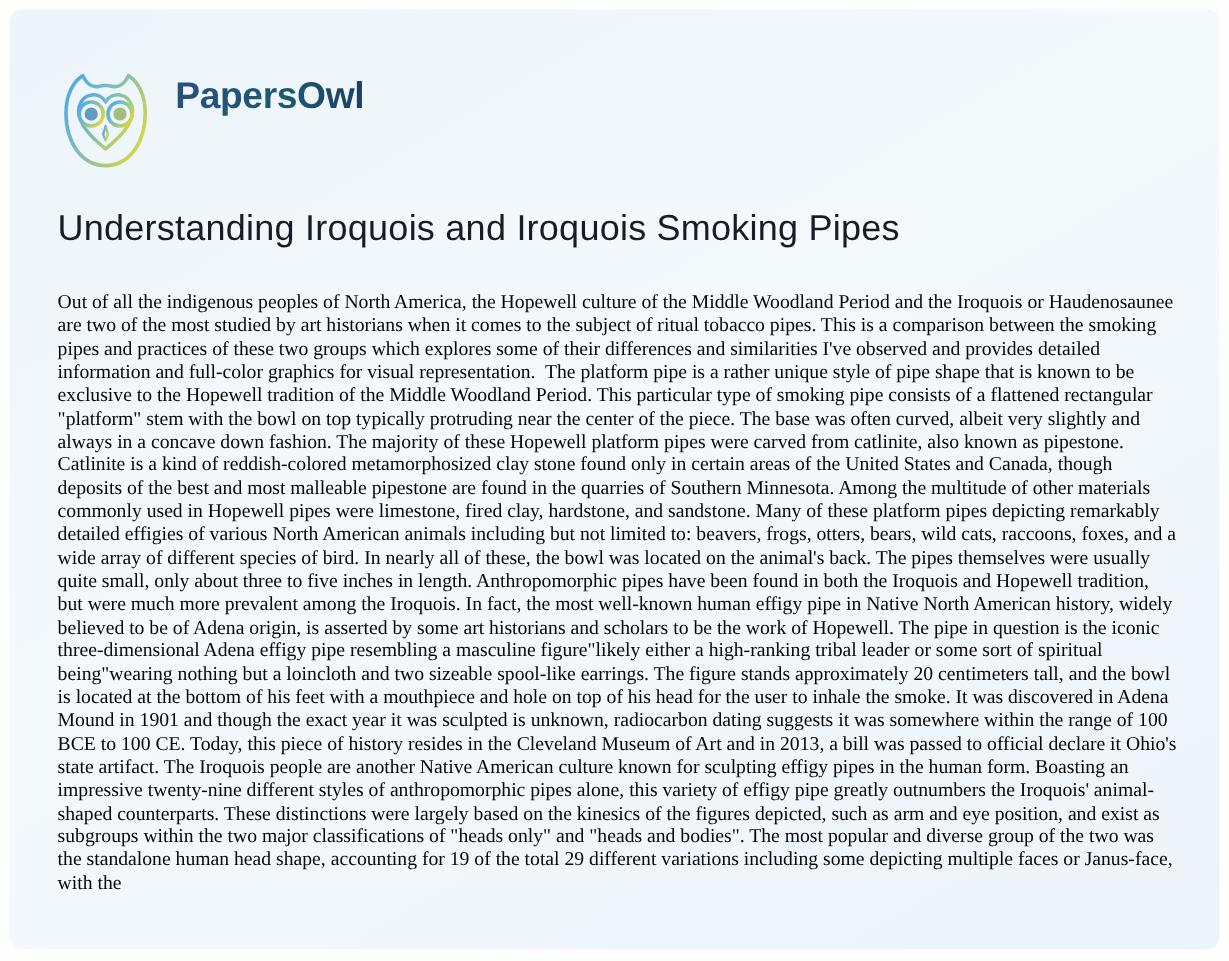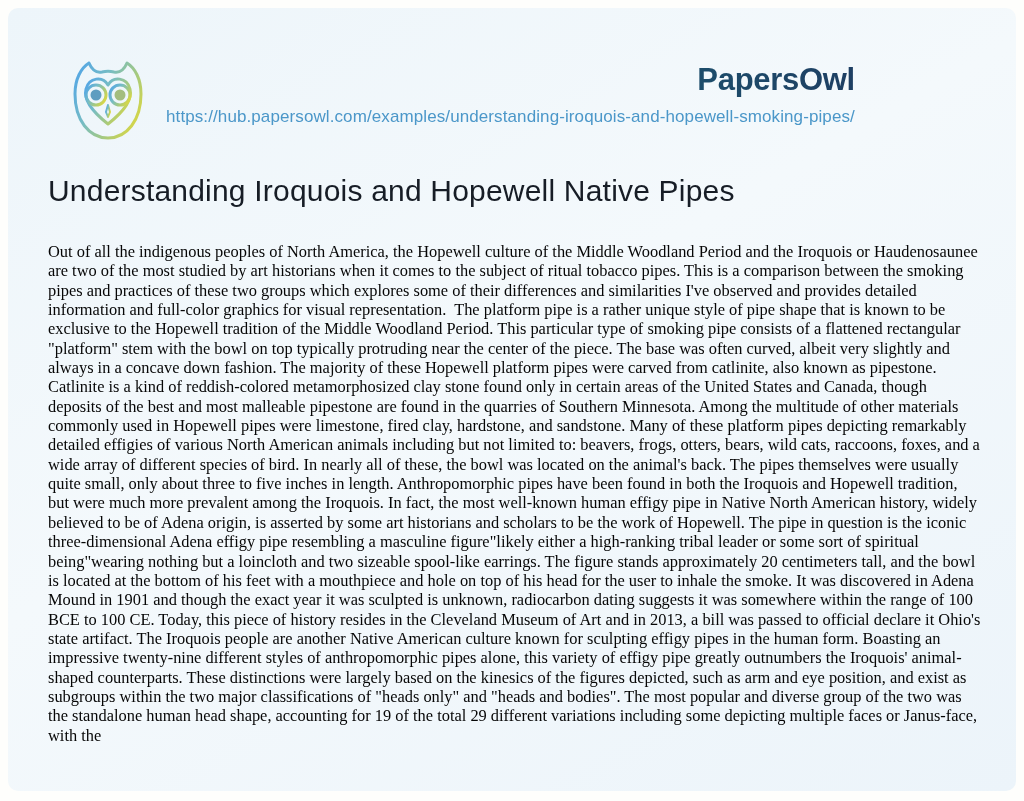--- a/index.html
+++ b/index.html
@@ -11,24 +11,23 @@
   }
   .page-panel {
     position: absolute;
     left: 8px; top: 8px;
     width: 1008px; height: 783px;
     border-radius: 10px;
     background: linear-gradient(150deg, #edf5fa 0%, #f4f9fc 45%, #ecf4fa 100%);
   }
   .site-header {
     position: absolute;
-    left: 48px; top: 42px;
+    left: 28px; top: 42px;
     display: flex;
     align-items: flex-start;
-    text-align: right;
   }
   .logo-wrap {
     width: 104px; height: 100px;
     flex: 0 0 auto;
   }
   .brand-block {
     margin-left: 6px;
     padding-top: 12px;
   }
   .brand-title {
@@ -93,21 +92,20 @@
           <circle cx="40" cy="45" r="10"></circle>
           <circle cx="64" cy="45" r="10"></circle>
           <path d="M52,55 L50,62 L52,67 L54,62 Z" stroke-width="2"></path>
         </g>
         <circle cx="40" cy="45" r="5.5" fill="#5e9dc0"></circle>
         <circle cx="64" cy="45" r="5.5" fill="#a3bd7e"></circle>
       </svg>
     </div>
     <div class="brand-block">
       <div class="brand-title">PapersOwl</div>
-      <a class="brand-url" href="#">https://hub.papersowl.com/examples/understanding-iroquois-and-hopewell-smoking-pipes/</a>
     </div>
   </div>
 
-  <h1 class="article-title">Understanding Iroquois and Hopewell Native Pipes</h1>
+  <h1 class="article-title">Understanding Iroquois and Iroquois Smoking Pipes</h1>
 
   <div class="article-body">Out of all the indigenous peoples of North America, the Hopewell culture of the Middle Woodland Period and the Iroquois or Haudenosaunee are two of the most studied by art historians when it comes to the subject of ritual tobacco pipes. This is a comparison between the smoking pipes and practices of these two groups which explores some of their differences and similarities I've observed and provides detailed information and full-color graphics for visual representation.  The platform pipe is a rather unique style of pipe shape that is known to be exclusive to the Hopewell tradition of the Middle Woodland Period. This particular type of smoking pipe consists of a flattened rectangular "platform" stem with the bowl on top typically protruding near the center of the piece. The base was often curved, albeit very slightly and always in a concave down fashion. The majority of these Hopewell platform pipes were carved from catlinite, also known as pipestone. Catlinite is a kind of reddish-colored metamorphosized clay stone found only in certain areas of the United States and Canada, though deposits of the best and most malleable pipestone are found in the quarries of Southern Minnesota. Among the multitude of other materials commonly used in Hopewell pipes were limestone, fired clay, hardstone, and sandstone. Many of these platform pipes depicting remarkably detailed effigies of various North American animals including but not limited to: beavers, frogs, otters, bears, wild cats, raccoons, foxes, and a wide array of different species of bird. In nearly all of these, the bowl was located on the animal's back. The pipes themselves were usually quite small, only about three to five inches in length. Anthropomorphic pipes have been found in both the Iroquois and Hopewell tradition, but were much more prevalent among the Iroquois. In fact, the most well-known human effigy pipe in Native North American history, widely believed to be of Adena origin, is asserted by some art historians and scholars to be the work of Hopewell. The pipe in question is the iconic three-dimensional Adena effigy pipe resembling a masculine figure"likely either a high-ranking tribal leader or some sort of spiritual being"wearing nothing but a loincloth and two sizeable spool-like earrings. The figure stands approximately 20 centimeters tall, and the bowl is located at the bottom of his feet with a mouthpiece and hole on top of his head for the user to inhale the smoke. It was discovered in Adena Mound in 1901 and though the exact year it was sculpted is unknown, radiocarbon dating suggests it was somewhere within the range of 100 BCE to 100 CE. Today, this piece of history resides in the Cleveland Museum of Art and in 2013, a bill was passed to official declare it Ohio's state artifact. The Iroquois people are another Native American culture known for sculpting effigy pipes in the human form. Boasting an impressive twenty-nine different styles of anthropomorphic pipes alone, this variety of effigy pipe greatly outnumbers the Iroquois' animal-shaped counterparts. These distinctions were largely based on the kinesics of the figures depicted, such as arm and eye position, and exist as subgroups within the two major classifications of "heads only" and "heads and bodies". The most popular and diverse group of the two was the standalone human head shape, accounting for 19 of the total 29 different variations including some depicting multiple faces or Janus-face, with the</div>
 
 </div>
 
 </body></html>

